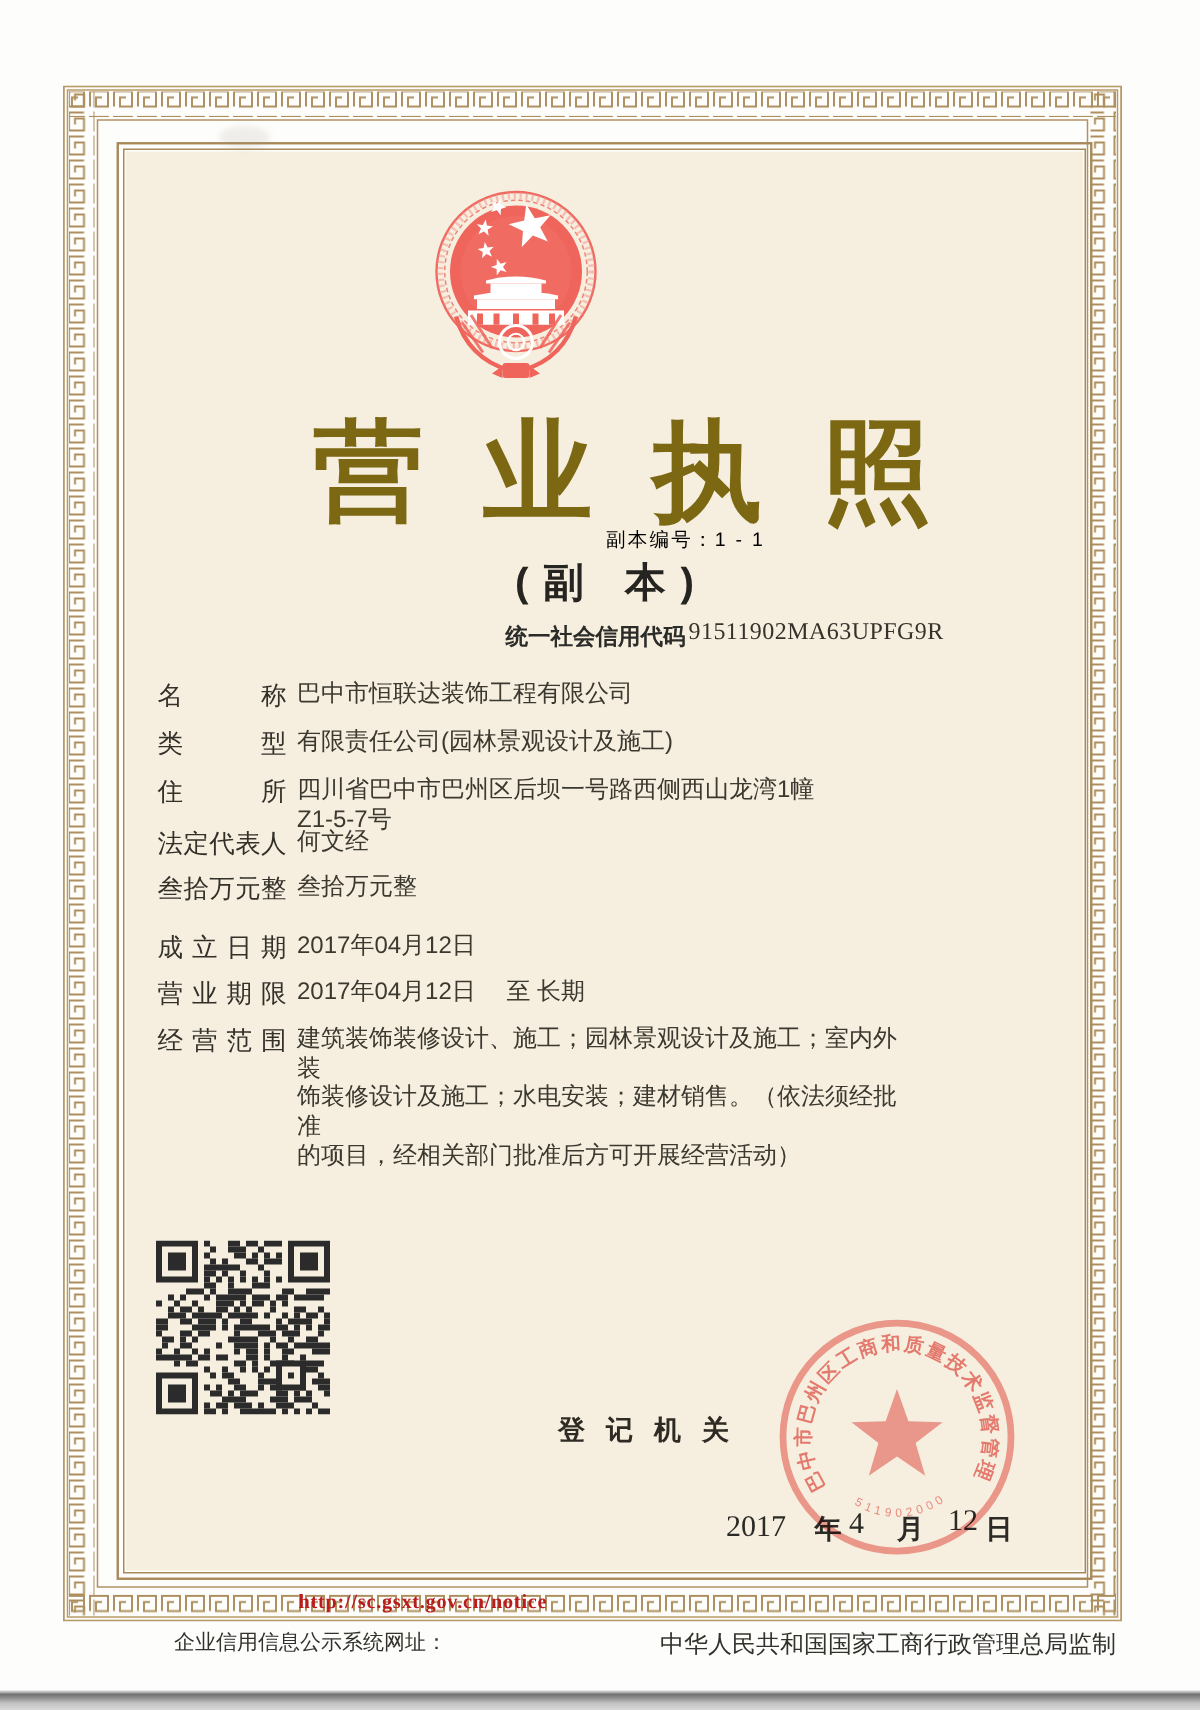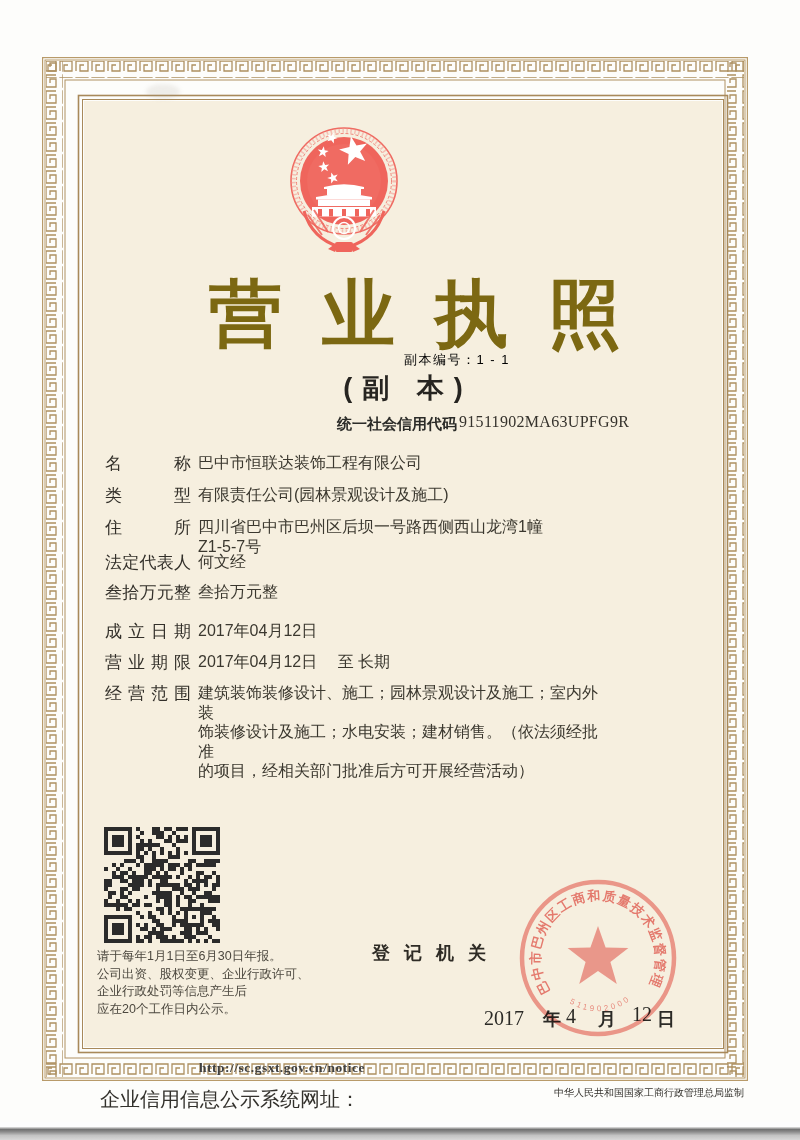--- a/index.html
+++ b/index.html
@@ -49,25 +49,25 @@
   .d-num { font-family:"Liberation Serif", serif; font-size:20px; color:#2b2a26; }
   .d-unit { font-size:18px; font-weight:600; color:#2b2a26; }
   .dy { left:484px; top:2px; }
   .du1 { left:543px; top:2px; }
   .dm { left:566px; top:0; }
   .du2 { left:598px; top:2px; }
   .dd { left:632px; top:-2px; }
   .du3 { left:657px; top:2px; }
 
   .border-url { position:absolute; left:199px; top:1060px; font-size:13.5px; font-weight:600;
-                font-family:"Liberation Serif", serif; color:#404040; letter-spacing:.5px; z-index:3; }
+                font-family:"Liberation Serif", serif; color:#b91c1c; letter-spacing:.5px; z-index:3; }
 
   .footer { position:absolute; left:0; top:1086px; width:800px; z-index:2; }
-  .footer-left { position:absolute; left:100px; top:0; font-size:20px; font-weight:500; color:#33312c; }
-  .footer-right { position:absolute; right:56px; top:0; font-size:10px; font-weight:500; color:#33312c; }
+  .footer-left { position:absolute; left:116px; top:0; font-size:14px; font-weight:500; color:#33312c; }
+  .footer-right { position:absolute; right:56px; top:0; font-size:16px; font-weight:500; color:#33312c; }
 
   .scan-edge { position:absolute; left:0; top:1122px; width:800px; height:18px; z-index:6;
                background:linear-gradient(180deg,#fdfdfd 0%,#fdfdfd 25%,#717171 42%,#8d8d8d 55%,#c3c3c3 75%,#d8d8d8 100%); }
 </style>
 </head>
 <body>
 
 <div class="page">
 
   <svg class="frame-svg" style="left:42px;top:57px;" width="706" height="1024" viewBox="0 0 706 1024">
@@ -512,24 +512,20 @@
       <rect x="92" y="4" width="20" height="20" fill="#f6efdf"></rect>
       <rect x="96" y="8" width="12" height="12" fill="#2b2b2b"></rect>
       <rect x="0" y="88" width="28" height="28" fill="#2b2b2b"></rect>
       <rect x="4" y="92" width="20" height="20" fill="#f6efdf"></rect>
       <rect x="8" y="96" width="12" height="12" fill="#2b2b2b"></rect>
       <rect x="80" y="80" width="20" height="20" fill="#2b2b2b"></rect>
       <rect x="84" y="84" width="12" height="12" fill="#f6efdf"></rect>
       <rect x="88" y="88" width="4" height="4" fill="#2b2b2b"></rect>
     </svg>
 
-  <div class="notice">请于每年1月1日至6月30日年报。
-公司出资、股权变更、企业行政许可、
-企业行政处罚等信息产生后
-应在20个工作日内公示。</div>
 
   <div class="reg-authority">登记机关</div>
 
   <div class="issue-date">
     <span class="d-num dy">2017</span>
     <span class="d-unit du1">年</span>
     <span class="d-num dm">4</span>
     <span class="d-unit du2">月</span>
     <span class="d-num dd">12</span>
     <span class="d-unit du3">日</span>

